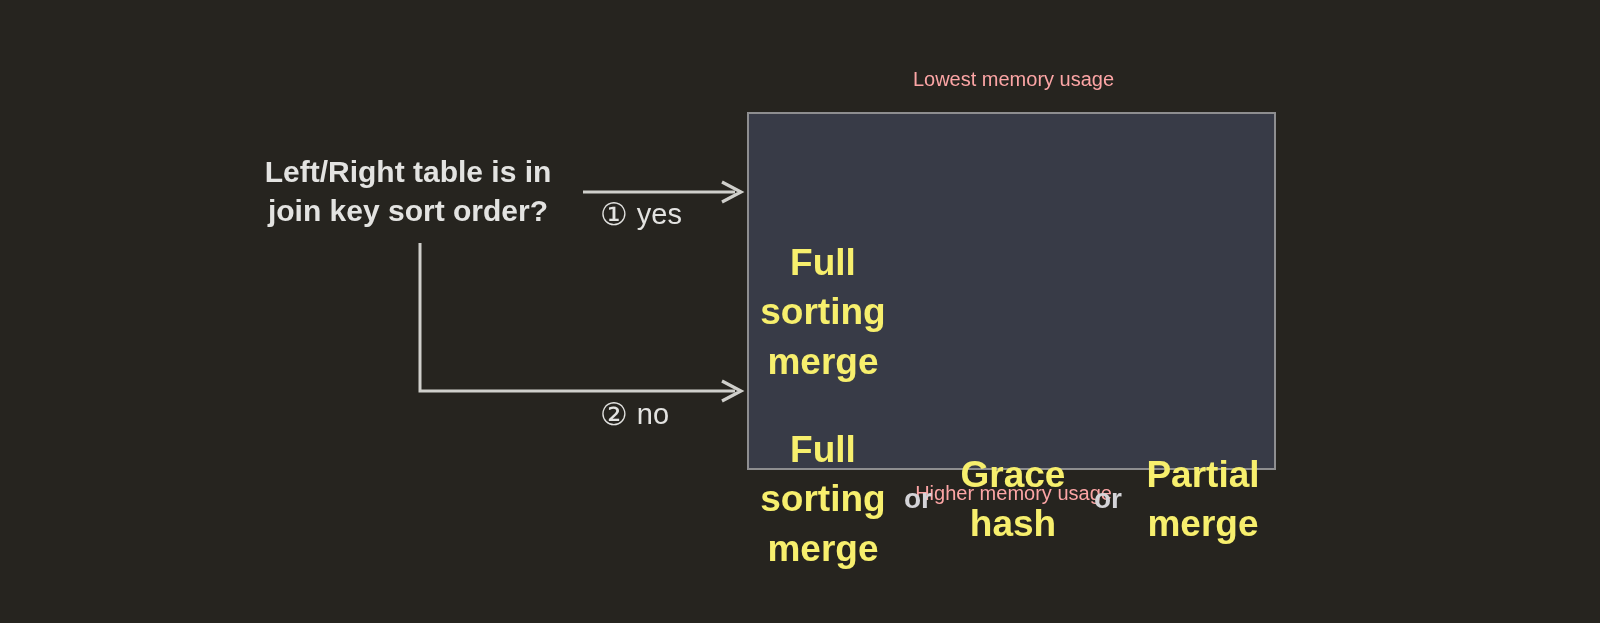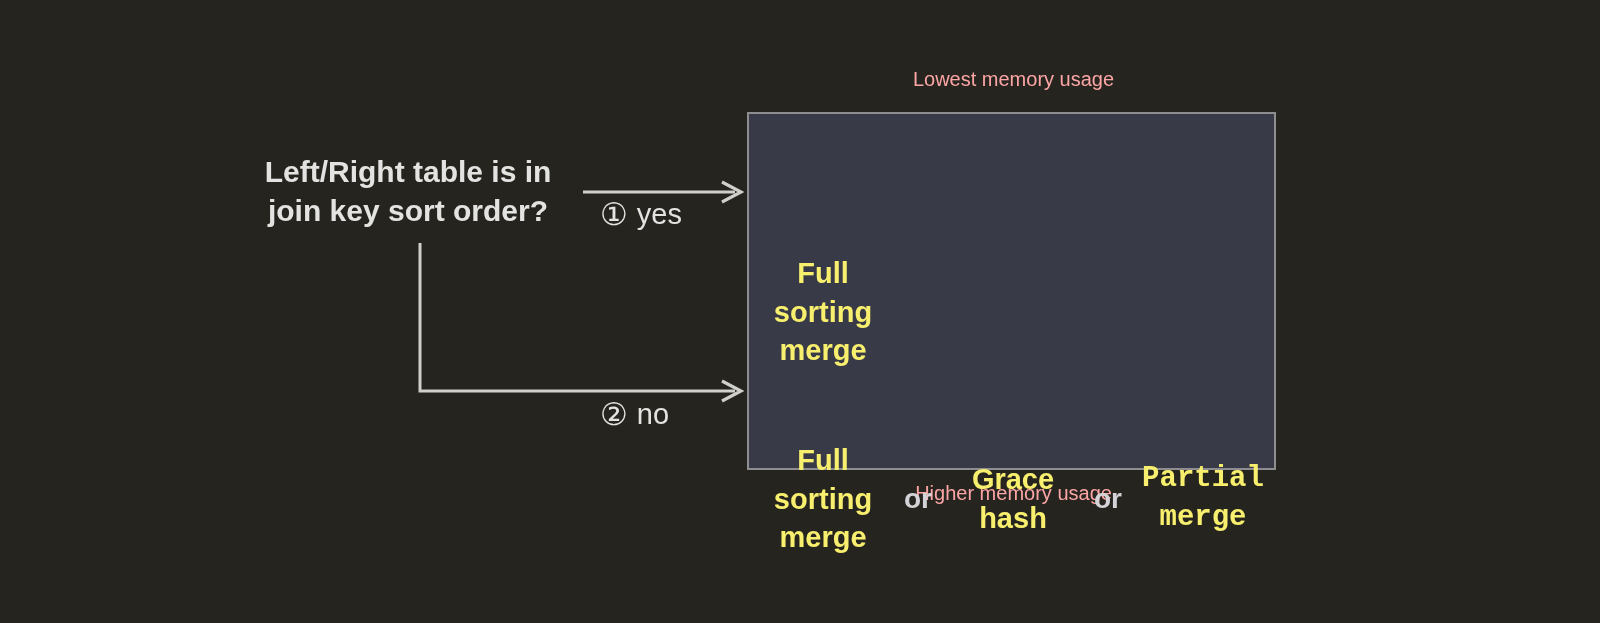--- a/index.html
+++ b/index.html
@@ -87,29 +87,29 @@
     width: 100%;
     box-sizing: border-box;
     padding-left: 8px;
   }
   #row-sorted   { top: 118px; height: 160px; }
   #row-unsorted { top: 300px; height: 170px; }
 
   .option {
     color: #f7ef6d;
     font-weight: bold;
-    font-size: 29px;
+    font-size: 37px;
     line-height: 1.33;
     text-align: center;
     white-space: pre-line;
   }
   .opt-w1 { width: 132px; }
   .opt-w2 { width: 132px; }
   .opt-w3 { width: 132px; text-align: center; }
-  .opt-w4 { width: 132px; font-family: Liberation Mono, monospace; }
+  .opt-w4 { width: 132px; }
 
   .or-word {
     color: #d4d4d8;
     font-weight: bold;
     font-size: 28px;
     width: 58px;
     text-align: center;
   }
 </style>
 </head>

